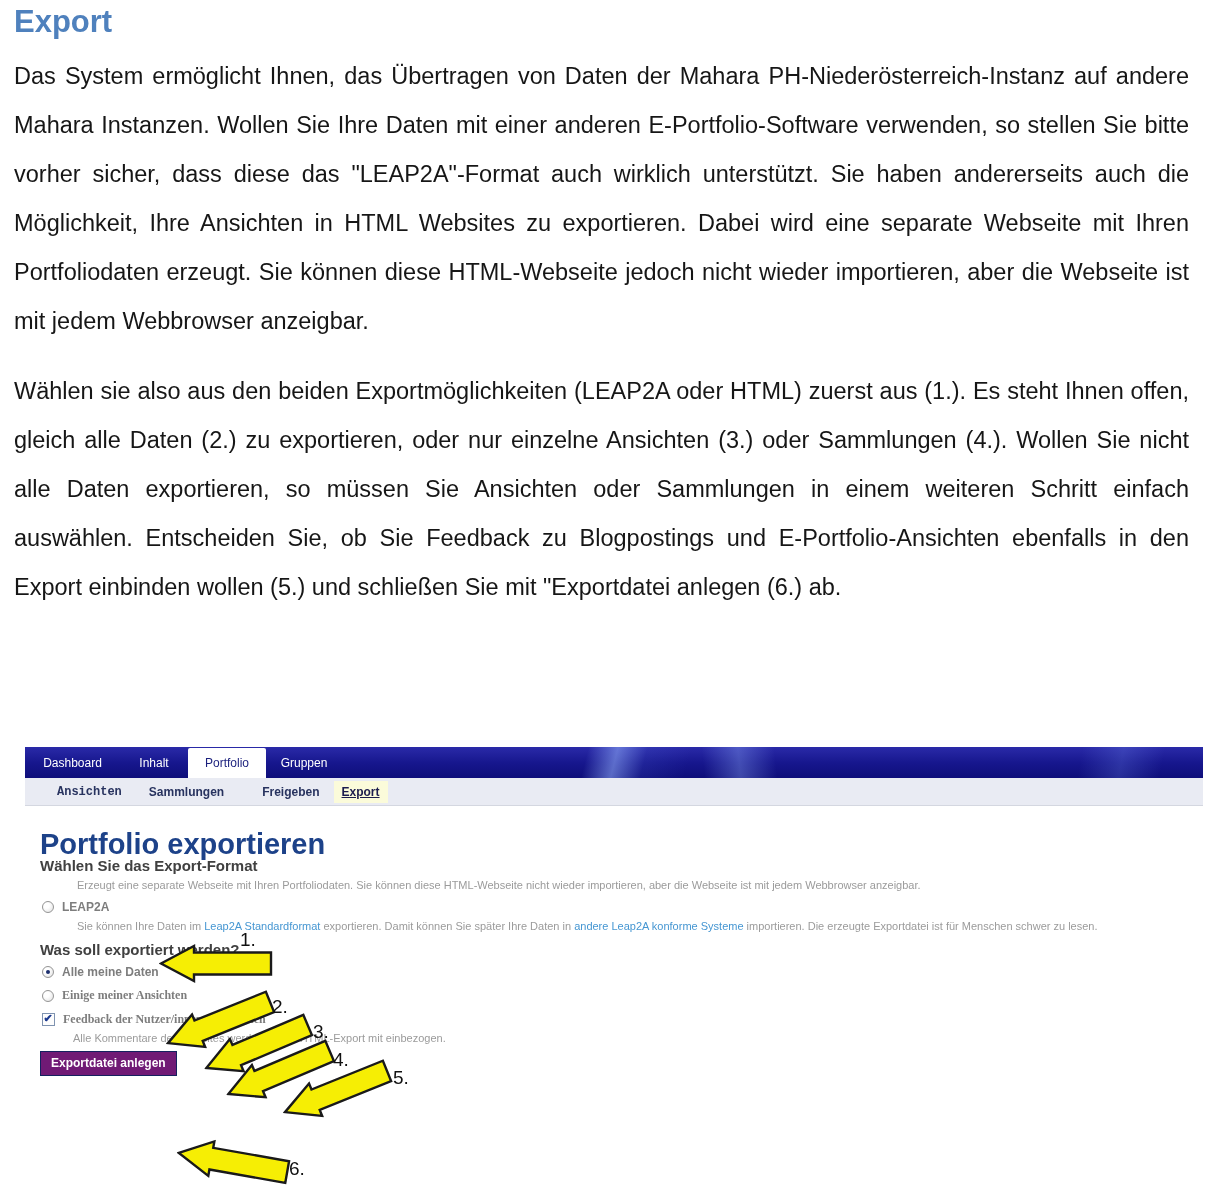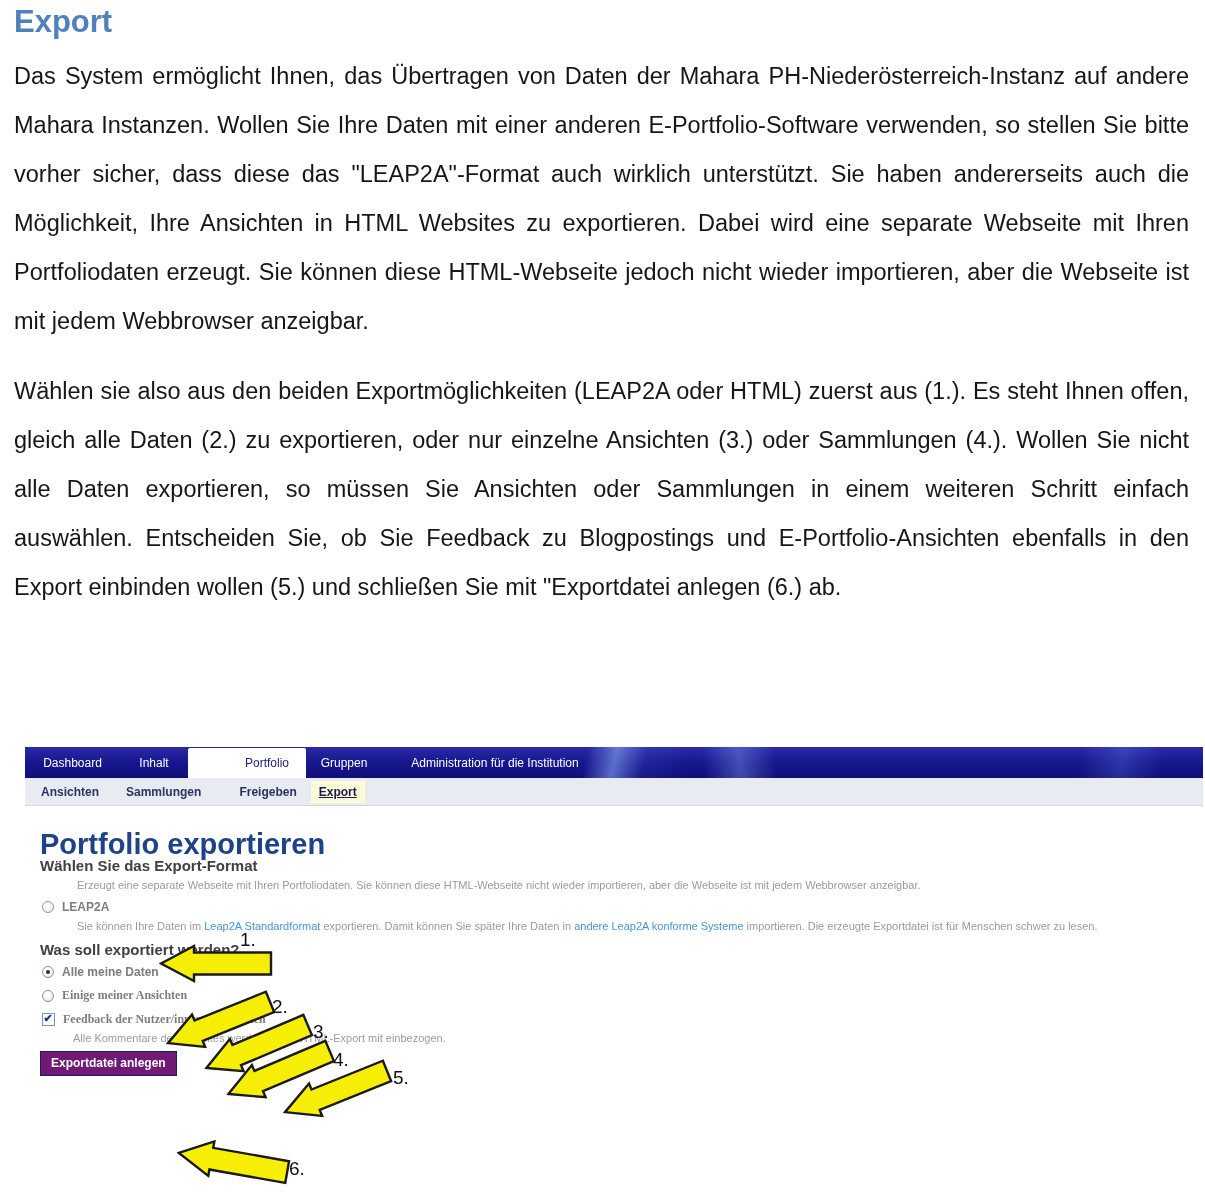--- a/index.html
+++ b/index.html
@@ -20,28 +20,28 @@
          background:linear-gradient(180deg,#2a2aa8 0%,#17178e 50%,#0e0e7a 100%); }
   .nav .streak { position:absolute; left:498px; top:-4px; width:360px; height:40px; pointer-events:none;
          background:
            linear-gradient(104deg, transparent 18%, rgba(150,180,255,.55) 26%, rgba(100,130,240,.12) 34%, transparent 46%),
            linear-gradient(84deg, transparent 50%, rgba(150,180,255,.35) 60%, transparent 70%); }
   .nav .streak2 { position:absolute; right:10px; top:0; width:160px; height:31px; pointer-events:none;
          background:linear-gradient(100deg, transparent 30%, rgba(130,160,255,.22) 55%, transparent 80%); }
   .nav-tab { display:flex; align-items:center; justify-content:center; color:#fff; cursor:pointer; z-index:1; }
   .nav-tab.w-dash  { width:95px; }
   .nav-tab.w-inh   { width:68px; }
-  .nav-tab.w-port  { width:78px; background:#fff; color:#1a1f7c; border-radius:2px 2px 0 0; margin-top:1px;padding-left:40px; }
+  .nav-tab.w-port  { width:78px; background:#fff; color:#1a1f7c; border-radius:2px 2px 0 0; margin-top:1px; }
   .nav-tab.w-grp   { width:76px; }
   .nav-tab.w-adm   { width:226px; }
 
   .subnav { display:flex; height:27px; align-items:center; background:#e9ebf3; border-bottom:1px solid #d4d7e0;
             font-weight:bold; color:#28335f; }
   .subnav-item { cursor:pointer; }
-  .sn-ans { margin-left:16px; }
+  .sn-ans { margin-left:32px;font-family:Liberation Mono, monospace; }
   .sn-sam { margin-left:27px; }
   .sn-fre { margin-left:38px; }
   .sn-exp { margin-left:14px; background:#fbfbda; padding:4px 8px; text-decoration:underline; color:#1c1c4e; }
 
   .content { padding:0 8px 0 15px; }
   .content h2 { margin:25px 0 0 0; font-size:29px; line-height:26px; font-weight:bold; color:#1d4289; }
   .intro { margin:12px 0 0 0; font-size:11px; line-height:21px; color:#828282; max-width:1150px; }
   .content h3 { margin:0; font-size:15px; line-height:18px; font-weight:bold; color:#404040; }
   .content h3.what { margin-top:8px; }
 
@@ -80,21 +80,20 @@
 
 <div class="shot">
 
   <div class="nav">
     <div class="streak"></div>
     <div class="streak2"></div>
     <div class="nav-tab w-dash">Dashboard</div>
     <div class="nav-tab w-inh">Inhalt</div>
     <div class="nav-tab w-port">Portfolio</div>
     <div class="nav-tab w-grp">Gruppen</div>
-    <div class="nav-tab w-adm">Administration für die Institution</div>
   </div>
 
   <div class="subnav">
     <span class="subnav-item sn-ans">Ansichten</span>
     <span class="subnav-item sn-sam">Sammlungen</span>
     <span class="subnav-item sn-fre">Freigeben</span>
     <span class="subnav-item sn-exp">Export</span>
   </div>
 
   <div class="content">

